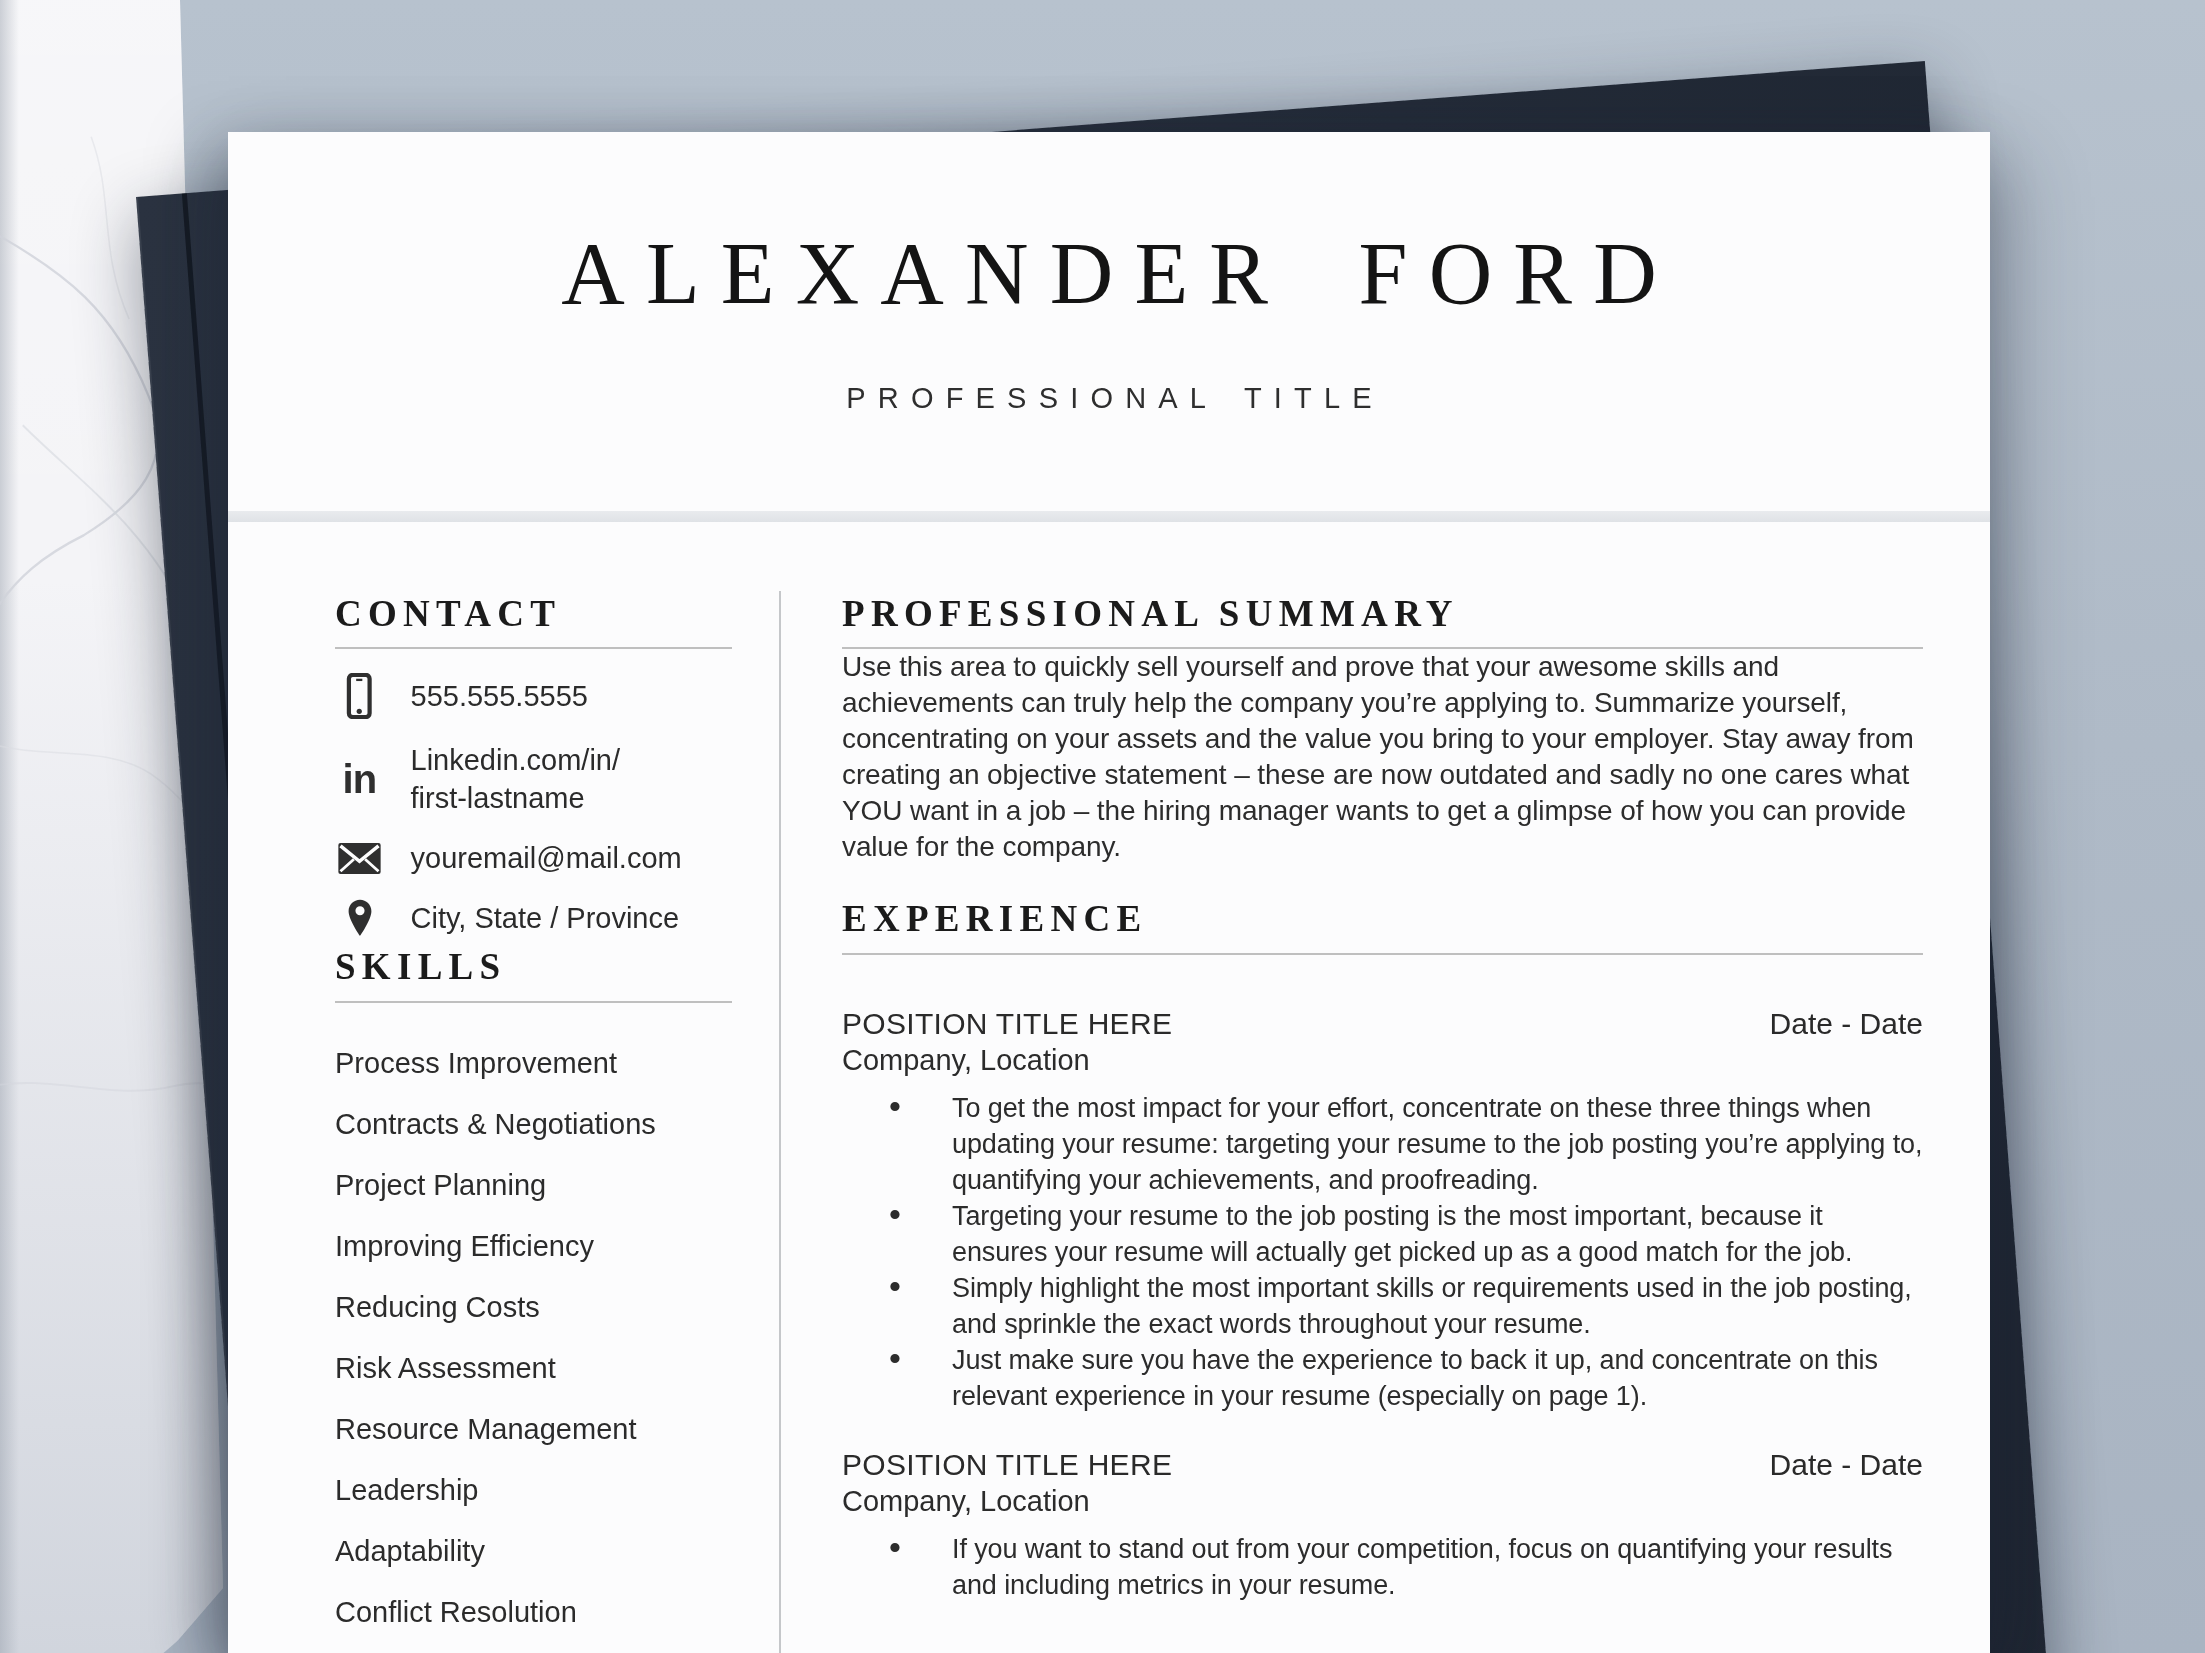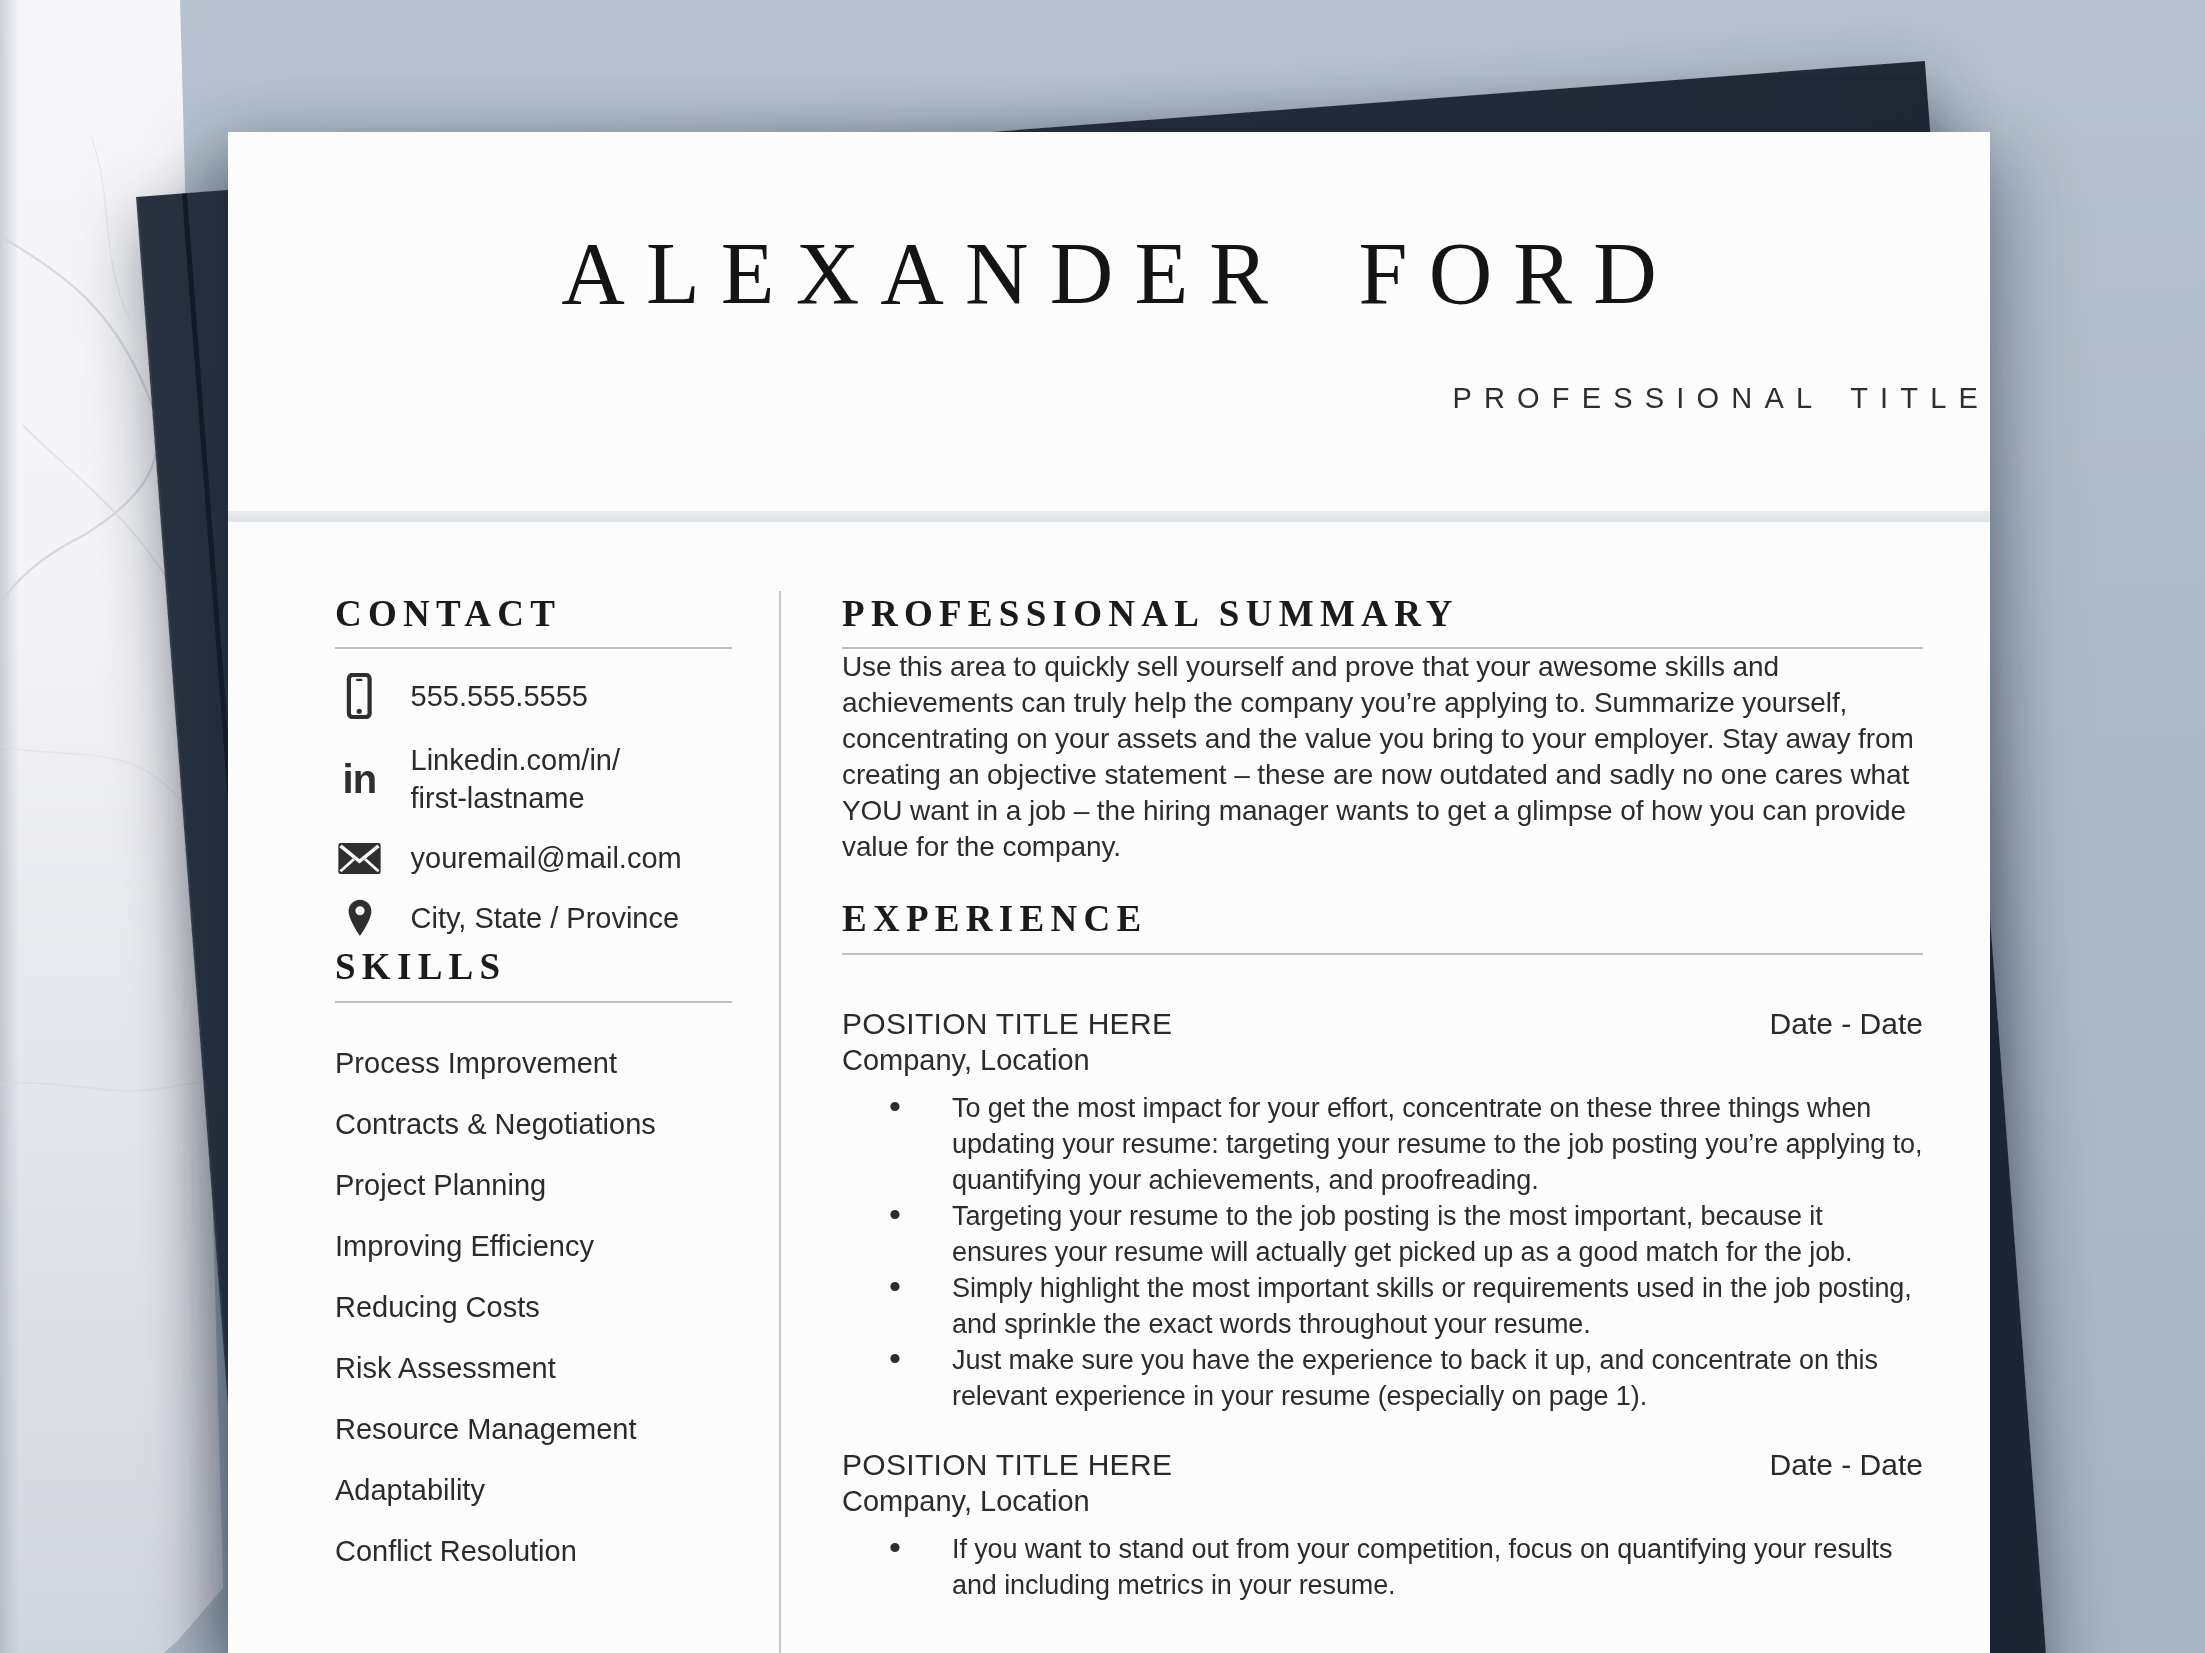--- a/index.html
+++ b/index.html
@@ -25,21 +25,21 @@
   .book .edge-hl{position:absolute;left:0;top:0;bottom:0;width:2.2px;
         background:rgba(255,255,255,.07);}
   
   .page{position:absolute;left:228px;top:132px;width:1762px;height:1522px;
         background:#fcfcfd;overflow:hidden;
         box-shadow:-20.6px 16px 59px rgba(25,33,50,.35),20.6px 28px 74px rgba(25,33,50,.28);}
   .name{position:absolute;left:0;top:94px;width:100%;text-align:center;
         font-family:"Liberation Serif","DejaVu Serif",serif;font-weight:500;
         font-size:88px;line-height:96px;letter-spacing:.24em;text-indent:.24em;
         word-spacing:.30em;color:#141414;}
-  .prof-title{position:absolute;left:0;top:248px;width:100%;text-align:right;
+  .prof-title{position:absolute;left:0;top:248px;width:100%;text-align:center;
         font-size:29px;line-height:37px;letter-spacing:.42em;text-indent:.42em;
         word-spacing:.25em;color:#2e2e2e;}
   .header-band{position:absolute;left:0;top:379px;width:100%;height:11px;
         background:linear-gradient(180deg,#e9ebee,#dfe2e6);}
   .vdivider{position:absolute;left:551px;top:459px;width:1.5px;height:1062px;background:#c5c7ca;}
   
   .sec-head{font-family:"Liberation Serif","DejaVu Serif",serif;font-weight:bold;
         font-size:37px;line-height:46px;letter-spacing:.17em;color:#1b1b1b;}
   .rule{height:2.2px;background:#bfbfbf;margin-top:10.3px;}
   
@@ -149,20 +149,21 @@
         <div class="rule"></div>
         <ul class="skills-list">
 
         <li>Process Improvement</li>
             <li>Contracts &amp; Negotiations</li>
             <li>Project Planning</li>
             <li>Improving Efficiency</li>
             <li>Reducing Costs</li>
             <li>Risk Assessment</li>
             <li>Resource Management</li>
+            <li>Leadership</li>
             <li>Adaptability</li>
             <li>Conflict Resolution</li>
           </ul>
       </div>
     </div>
 
     <div class="main-col">
 
       <div>
         <div class="sec-head">PROFESSIONAL SUMMARY</div>

